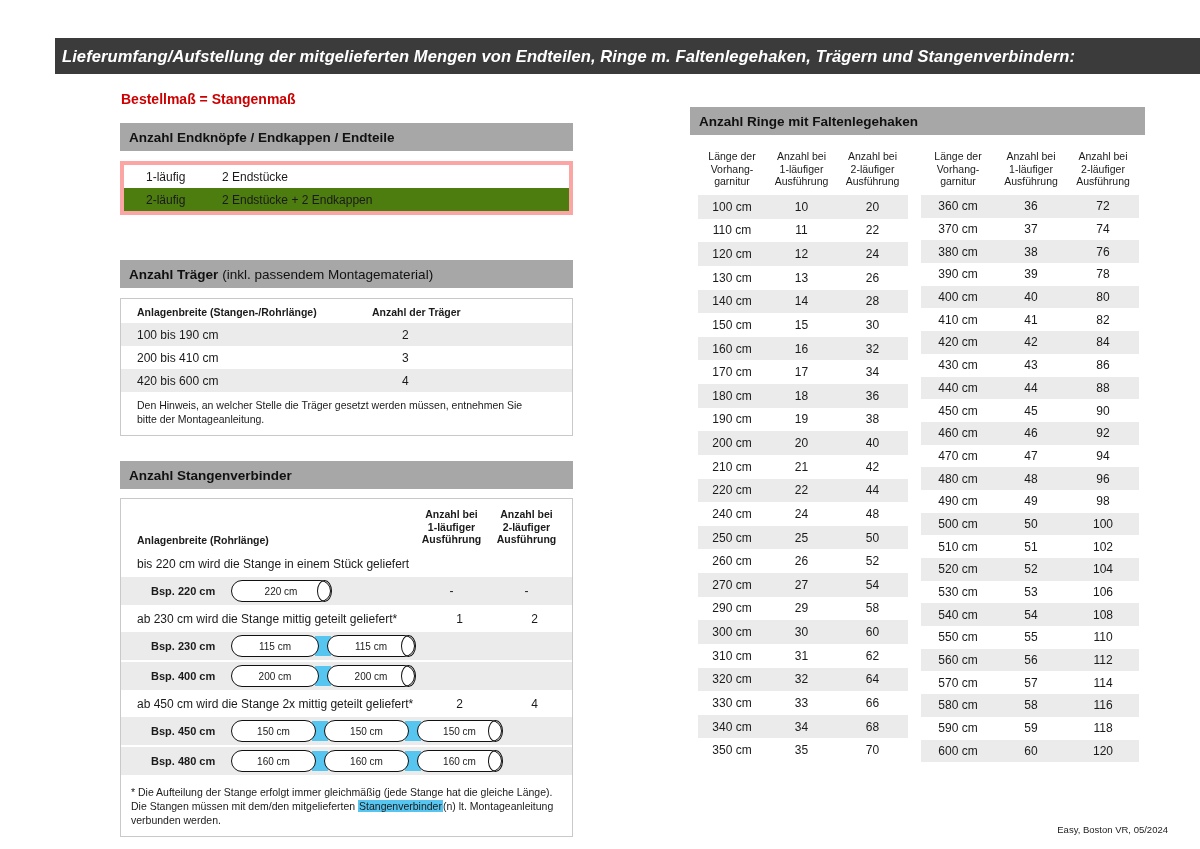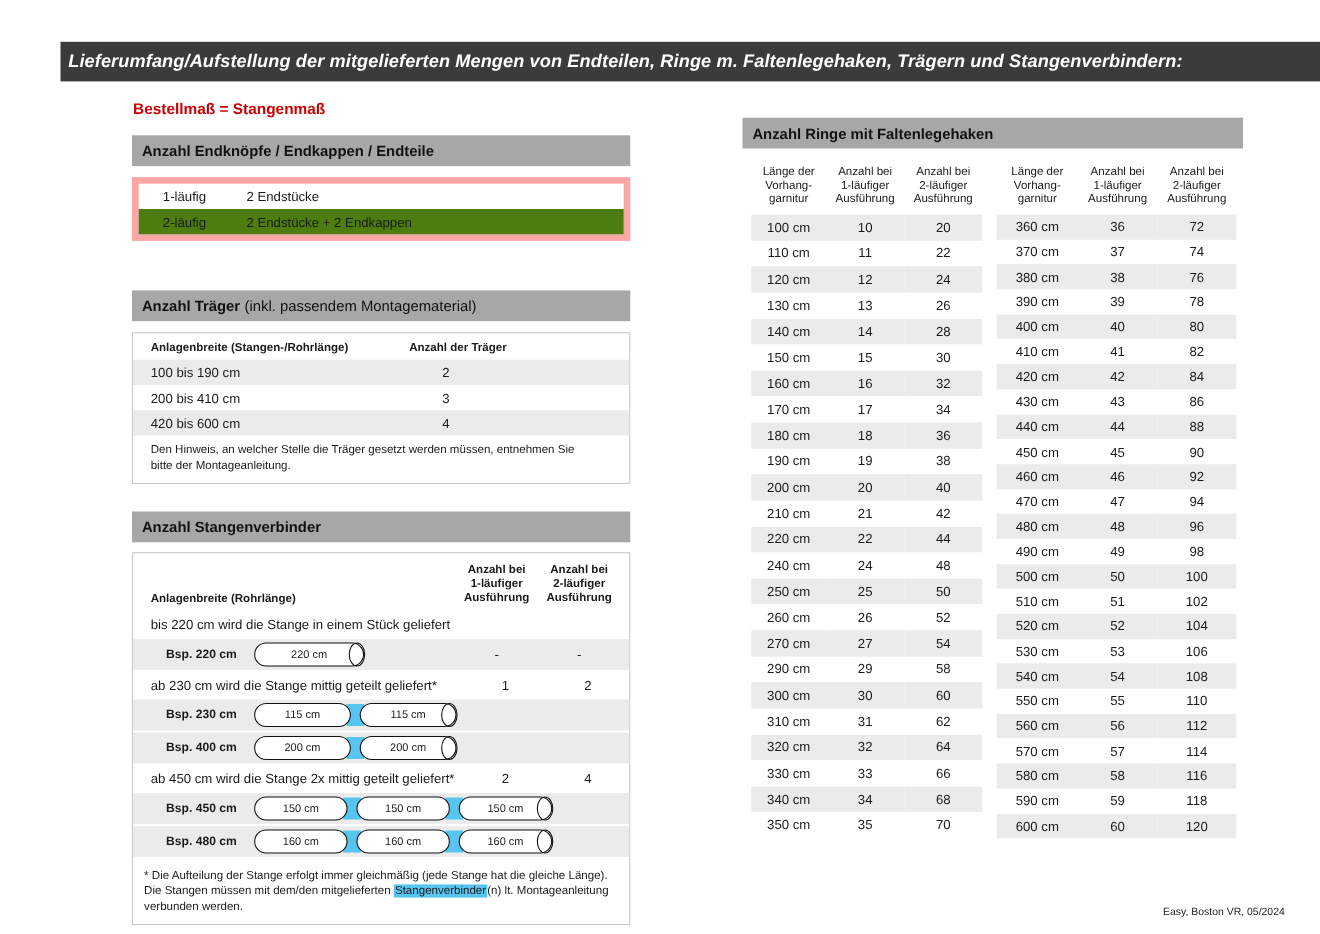--- a/index.html
+++ b/index.html
@@ -16,21 +16,21 @@
 
   
   .sec-bar { background:#a7a7a7; height:28px; display:flex; align-items:center; padding-left:9px;
              font-size:13.5px; color:#111; }
   .sec-bar .b, .sec-bar .bold-only { font-weight:bold; }
   .sec-bar .r { font-weight:normal; margin-left:4px; }
 
   
   .left-col { position:absolute; left:120px; top:123px; width:453px; }
 
-  .ebox { border:6px solid #fca5a5; margin-top:10px; background:#fff; }
+  .ebox { border:4px solid #fca5a5; margin-top:10px; background:#fff; }
   .erow { display:flex; align-items:center; height:23px; padding-left:22px; font-size:12px; }
   .erow.alt { background:#4d7c0f; }
   .erow .c1 { width:76px; }
 
   .mt-traeger { margin-top:45px; }
   .tbox { border:1px solid #c9c9c9; margin-top:10px; background:#fff; padding-top:7px; }
   .thead { display:flex; padding:0 0 5px 16px; font-weight:bold; font-size:10.5px; }
   .thead .c1 { flex:1; }
   .thead .c2 { width:200px; }
   .trow { display:flex; align-items:center; height:23px; padding-left:16px; font-size:12px; }
@@ -60,21 +60,21 @@
              border-radius:11px; display:flex; align-items:center; justify-content:center;
              font-size:10px; }
   .rod-connector { width:16px; height:20px; background:#56c5f0; margin:0 -4px; z-index:0; }
   .rod-end { position:absolute; right:-2px; top:-1.5px; width:15px; height:22px;
              border:1.5px solid #111; border-radius:50%; background:transparent; }
 
   .vfoot { font-size:10.5px; line-height:1.35; padding:8px 12px 2px 10px; }
   .vfoot .hl { background:#56c5f0; padding:0 1px; }
 
   
-  .right-col { position:absolute; left:675px; top:107px; width:455px; }
+  .right-col { position:absolute; left:690px; top:107px; width:455px; }
   .rings-tables { display:flex; gap:13px; padding-left:8px; margin-top:10px; }
   table.rings { border-collapse:collapse; table-layout:fixed; }
   .rings th { font-size:10.5px; font-weight:normal; white-space:pre-line; line-height:1.2;
               text-align:center; vertical-align:bottom; padding-bottom:7px; height:50px; }
   .rings td { font-size:12px; text-align:center; height:22.7px; padding:0; }
   .rings tbody tr:nth-child(odd) { background:#ebebeb; }
 
   .footer { position:absolute; right:32px; bottom:14px; font-size:9.5px; color:#222; }
 </style>
 </head>

